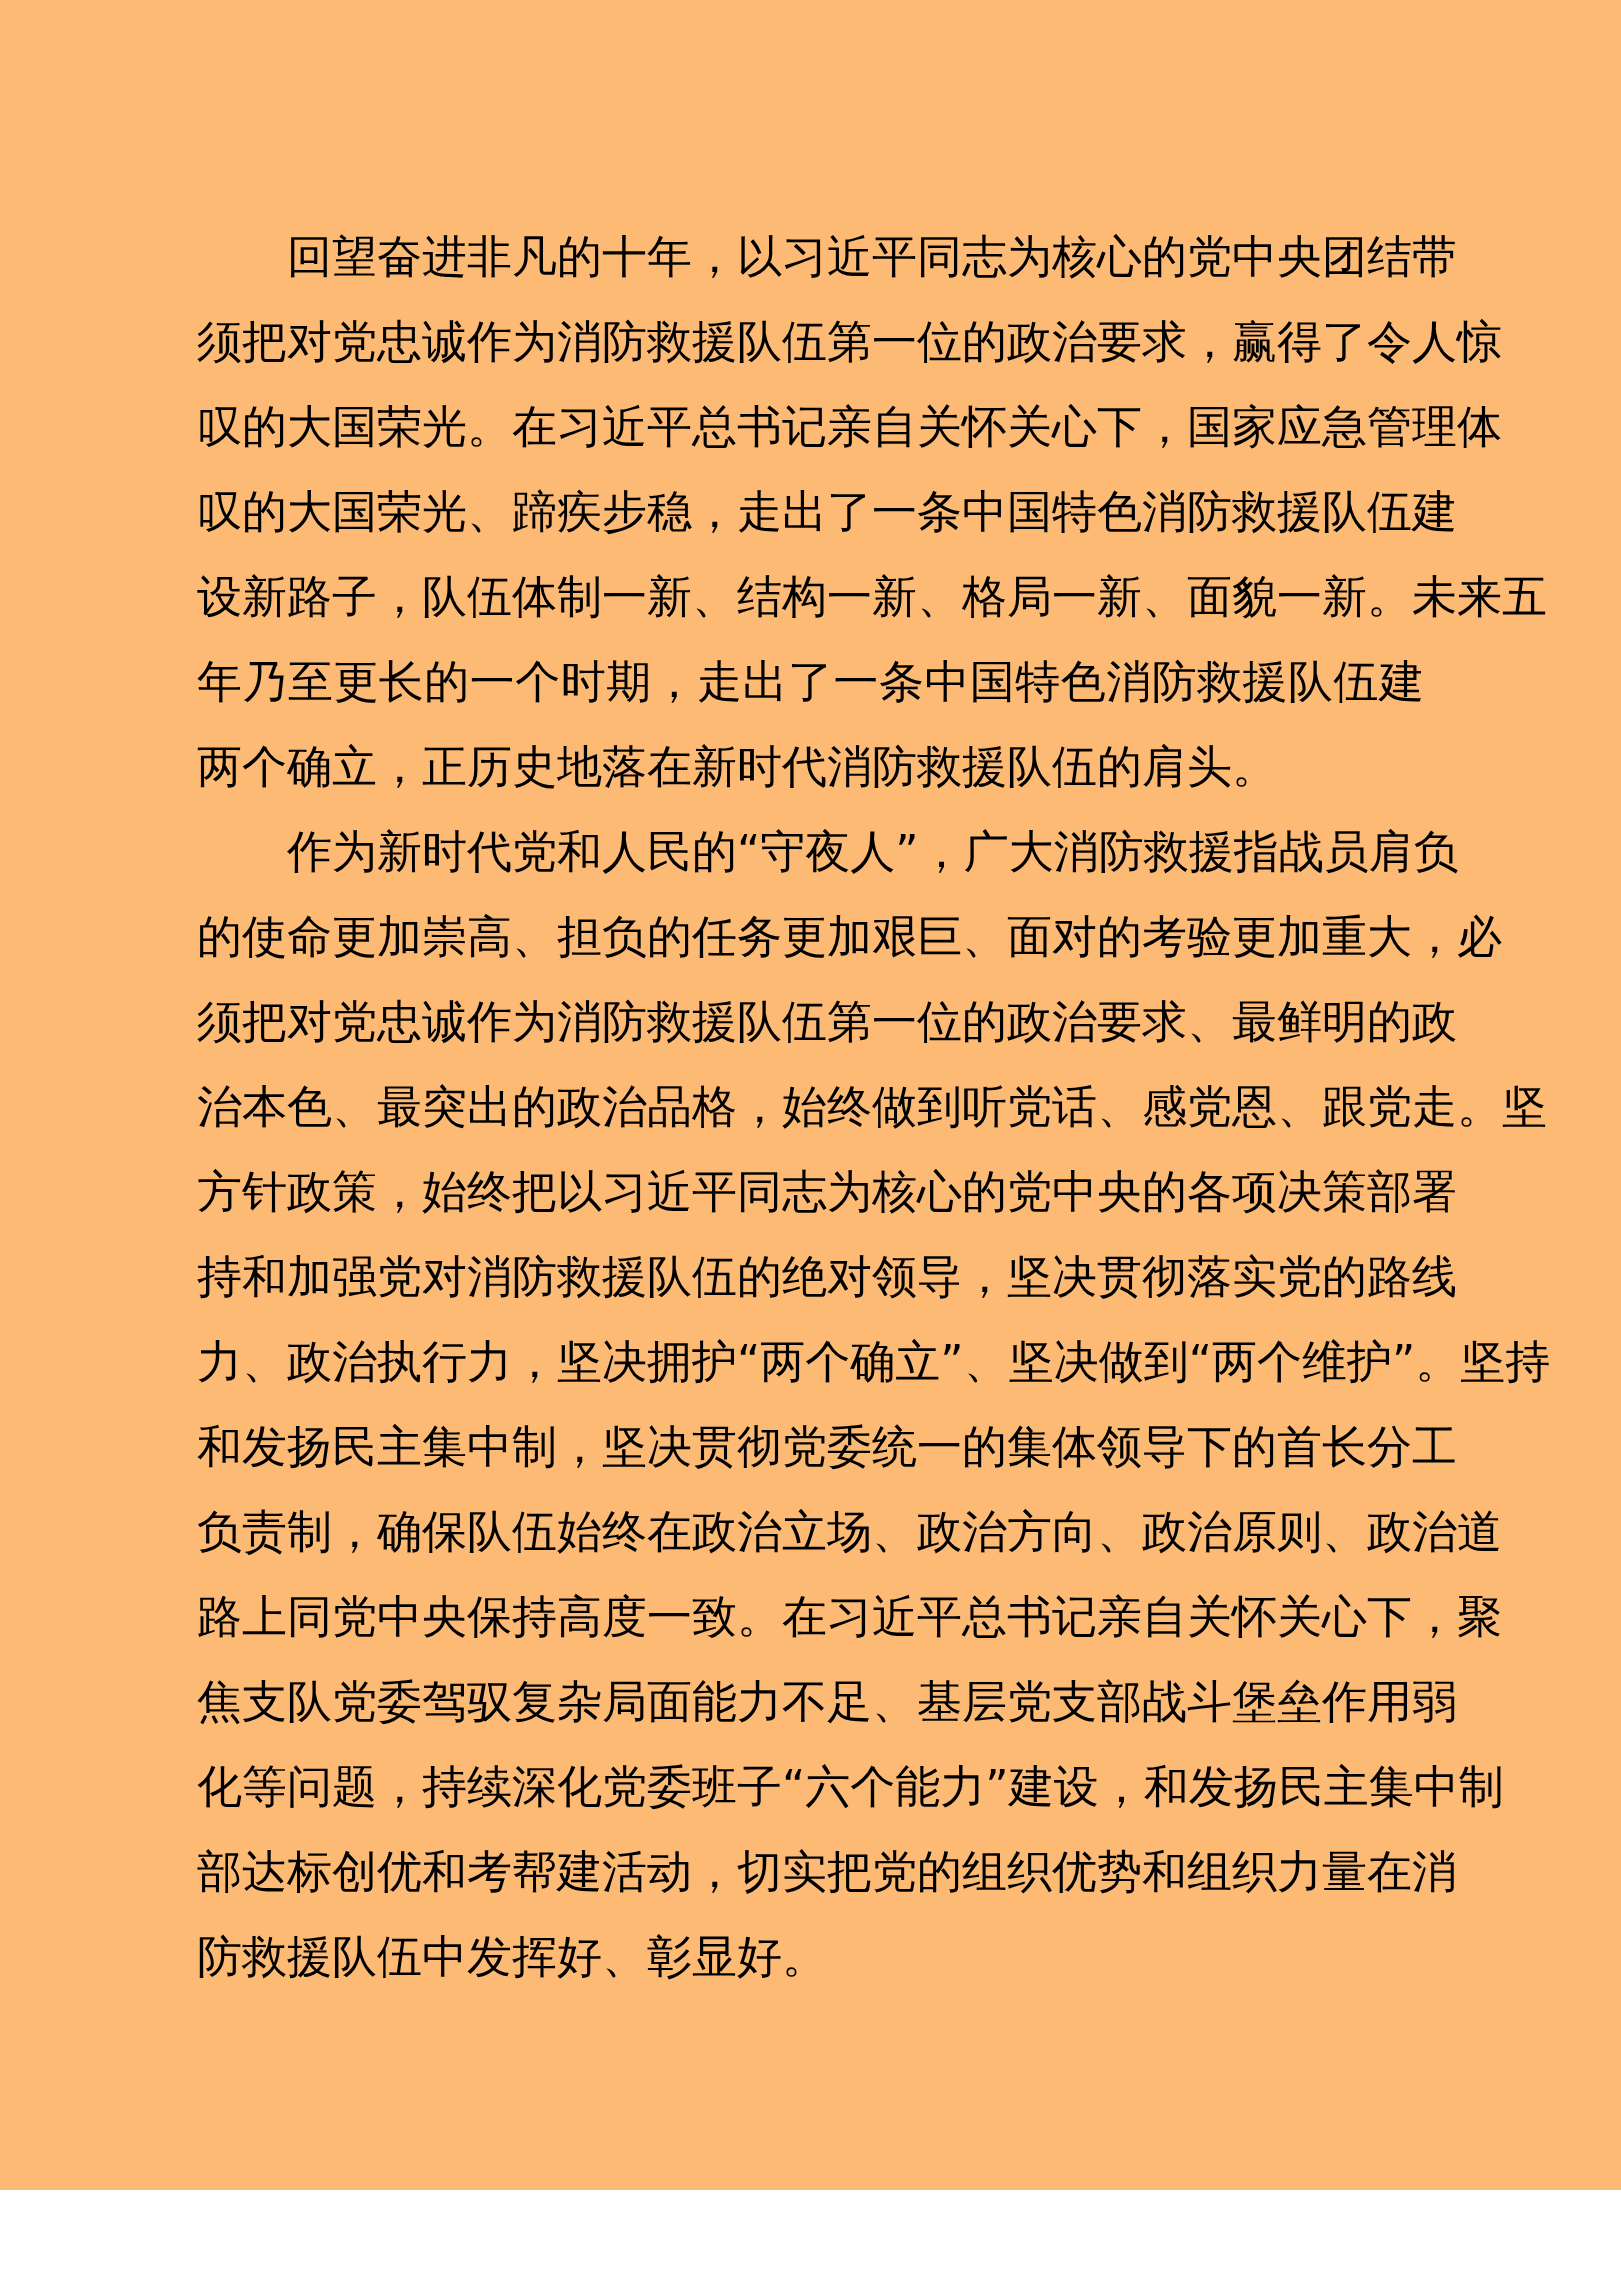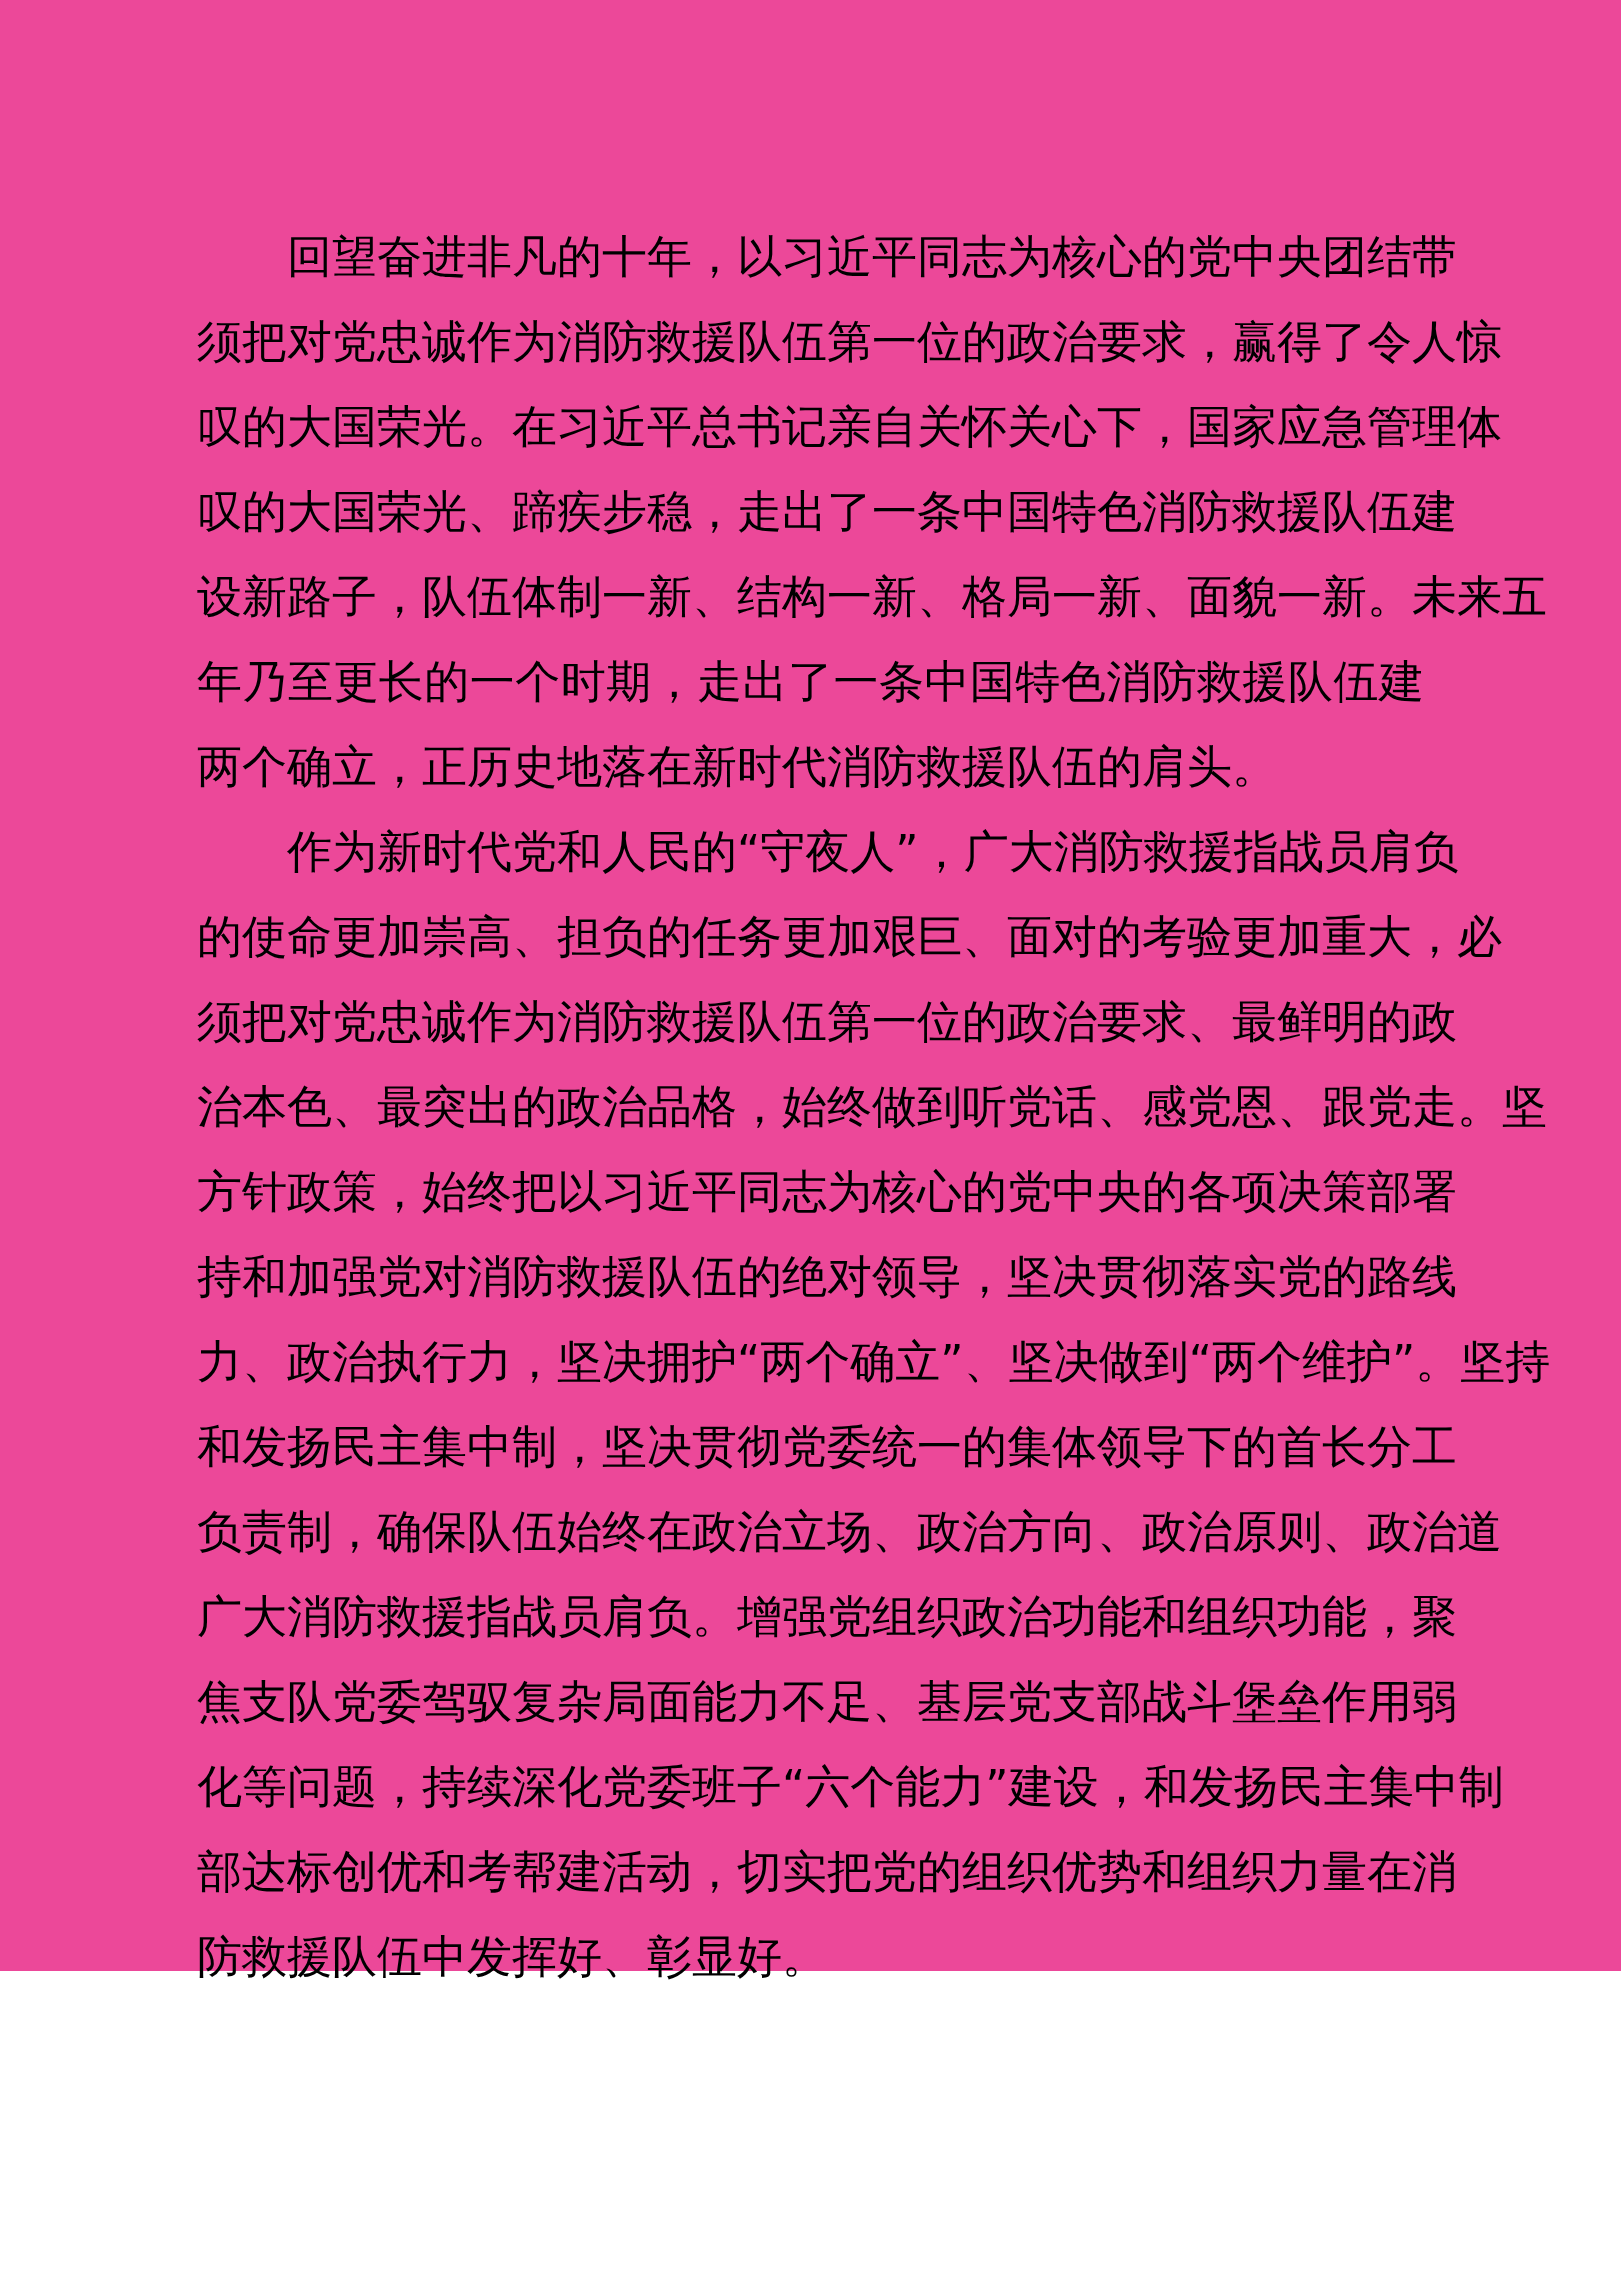--- a/index.html
+++ b/index.html
@@ -12,22 +12,22 @@
       height: 2293px;
       position: relative;
       overflow: hidden;
       font-family: "DejaVu Sans", "Liberation Sans", sans-serif;
       color: #000000;
     }
     .page {
       position: absolute;
       left: 0; top: 0;
       width: 1621px;
-      height: 1971px;
-      background: #ec4899;
+      height: 2190px;
+      background: #fdba74;
     }
     .body-text {
       position: absolute;
       left: 197px;
       top: 222px;
       width: 1227px;
     }
     .paragraph {
       margin: 0;
       padding: 0;
@@ -68,21 +68,21 @@
     <div class="paragraph">
       <span class="line indent">作为新时代党和人民的“守夜人”，广大消防救援指战员肩负</span>
       <span class="line">的使命更加崇高、担负的任务更加艰巨、面对的考验更加重大，必</span>
       <span class="line">须把对党忠诚作为消防救援队伍第一位的政治要求、最鲜明的政</span>
       <span class="line">治本色、最突出的政治品格，始终做到听党话、感党恩、跟党走。坚</span>
       <span class="line">方针政策，始终把以习近平同志为核心的党中央的各项决策部署</span>
       <span class="line">持和加强党对消防救援队伍的绝对领导，坚决贯彻落实党的路线</span>
       <span class="line">力、政治执行力，坚决拥护“两个确立”、坚决做到“两个维护”。坚持</span>
       <span class="line">和发扬民主集中制，坚决贯彻党委统一的集体领导下的首长分工</span>
       <span class="line">负责制，确保队伍始终在政治立场、政治方向、政治原则、政治道</span>
-      <span class="line">广大消防救援指战员肩负。增强党组织政治功能和组织功能，聚</span>
+      <span class="line">路上同党中央保持高度一致。在习近平总书记亲自关怀关心下，聚</span>
       <span class="line">焦支队党委驾驭复杂局面能力不足、基层党支部战斗堡垒作用弱</span>
       <span class="line">化等问题，持续深化党委班子“六个能力”建设，和发扬民主集中制</span>
       <span class="line">部达标创优和考帮建活动，切实把党的组织优势和组织力量在消</span>
       <span class="line last">防救援队伍中发挥好、彰显好。</span>
     </div>
 
   </div>
 </div>
 
 

